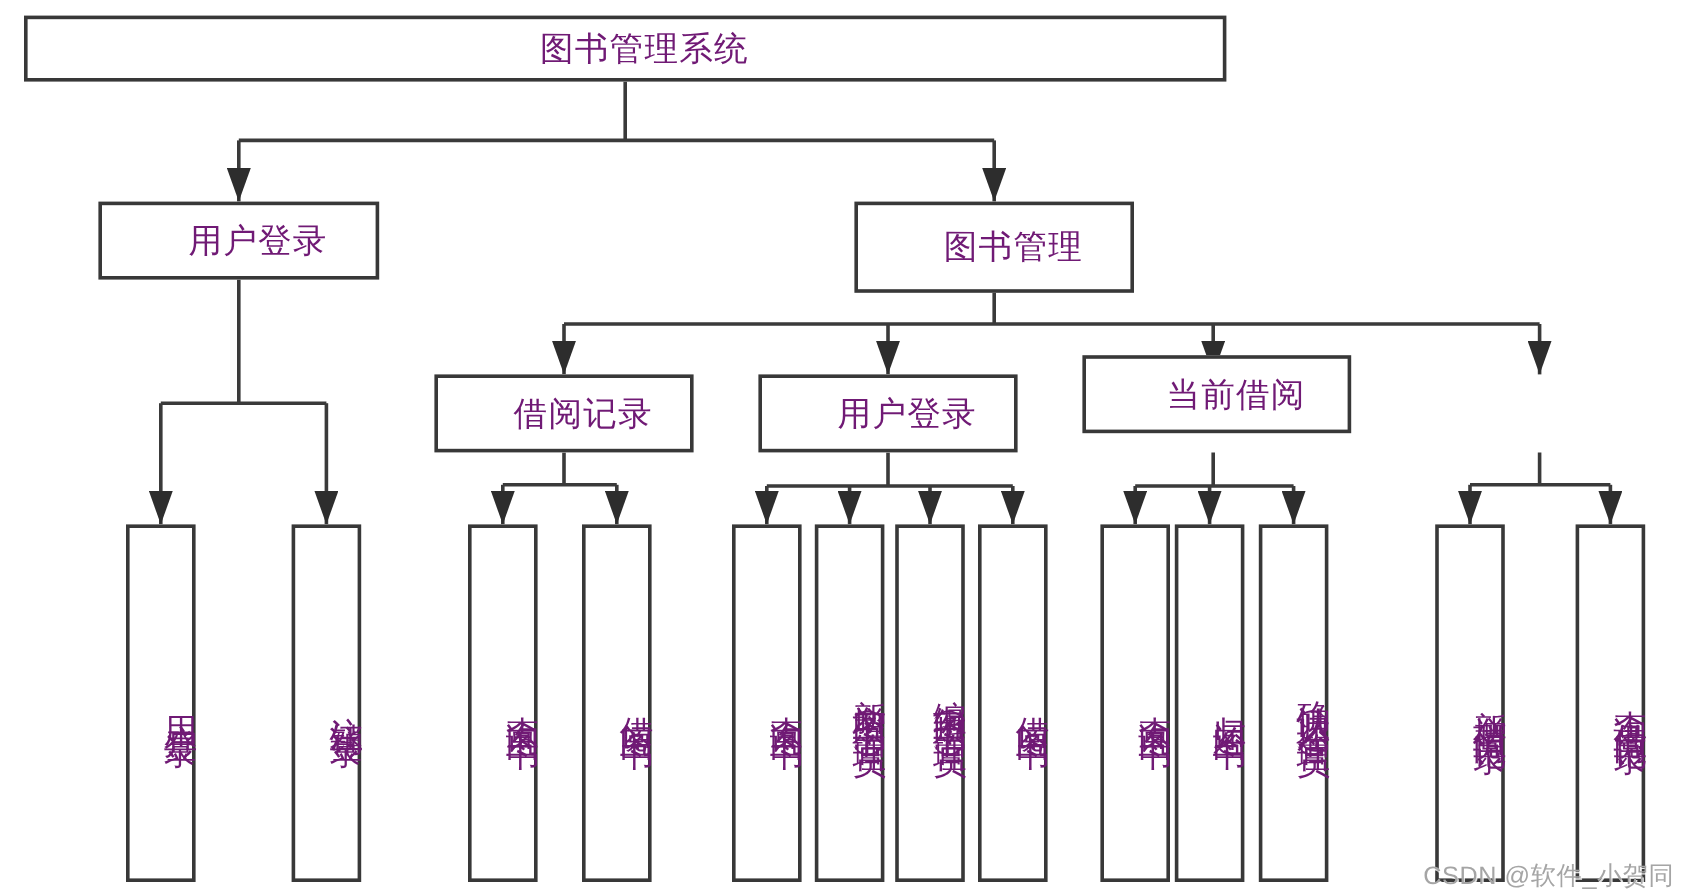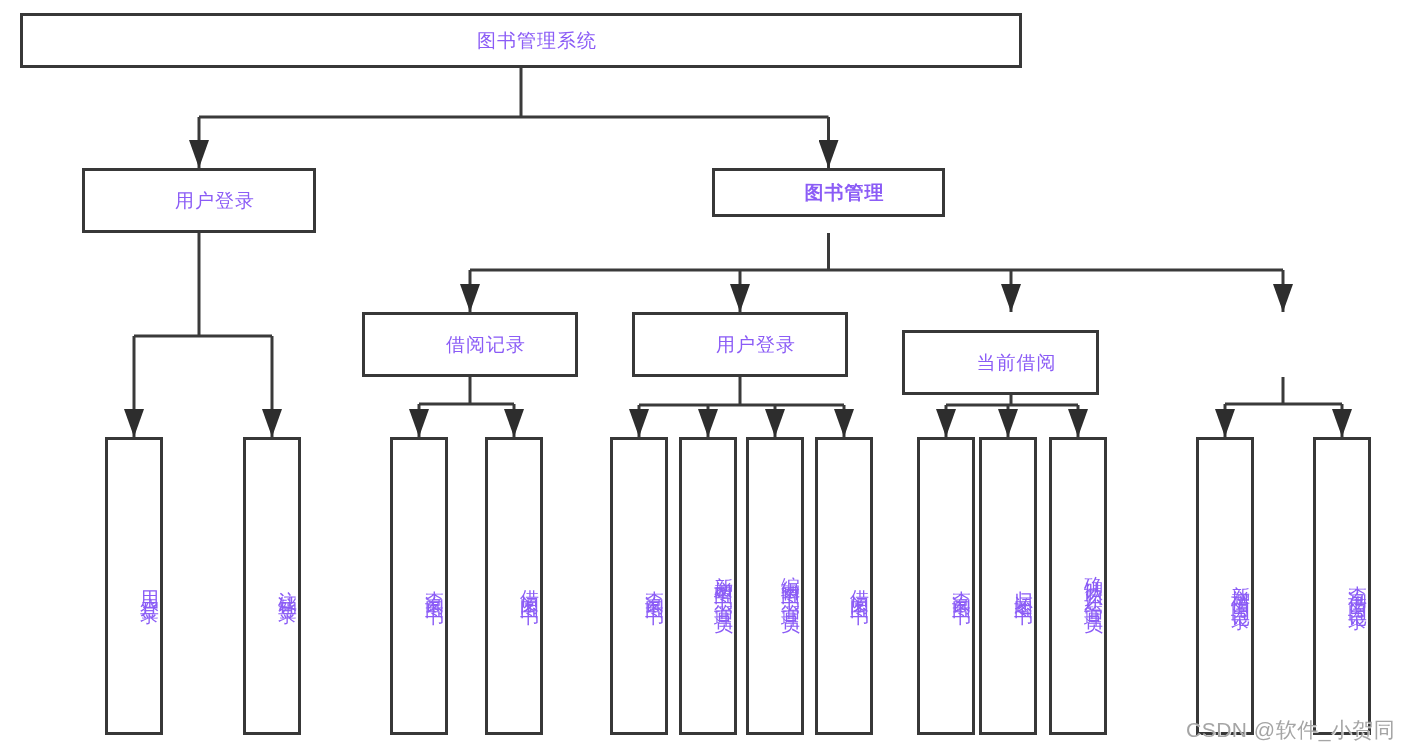--- a/index.html
+++ b/index.html
@@ -30,26 +30,26 @@
   }
   .connector-layer line.arrow-stem {
     stroke: #3a3a3a;
     stroke-width: 3;
   }
   .node {
     position: absolute;
     box-sizing: border-box;
     background: #ffffff;
     border: 3px solid #383838;
-    color: #8b5cf6;
+    color: #701a75;
     display: flex;
     align-items: center;
     justify-content: center;
     z-index: 2;
-    font-size: 19px;
+    font-size: 28px;
     line-height: 1;
     white-space: nowrap;
     padding-left: 32px;
   }
   .node.h {
     letter-spacing: 1px;
   }
   .node.v {
     writing-mode: vertical-rl;
     text-orientation: mixed;
@@ -123,25 +123,25 @@
     <g>
       <path class="rail" d="M1283 377 V404 M1225 404 H1342"></path>
       <line class="arrow-stem" x1="1225" y1="404" x2="1225" y2="437" marker-end="url(#arrowhead)"></line>
       <line class="arrow-stem" x1="1342" y1="404" x2="1342" y2="437" marker-end="url(#arrowhead)"></line>
     </g>
   </svg>
 
   <div class="node h" style="left:20px; top:13px; width:1002px; height:55px;">图书管理系统</div>
 
   <div class="node h" style="left:82px; top:168px; width:234px; height:65px;">用户登录</div>
-  <div class="node h" style="left:712px; top:168px; width:233px; height:49px;font-weight:bold;">图书管理</div>
+  <div class="node h" style="left:712px; top:168px; width:233px; height:76px;">图书管理</div>
 
   <div class="node h" style="left:362px; top:312px; width:216px; height:65px;">借阅记录</div>
   <div class="node h" style="left:632px; top:312px; width:216px; height:65px;">用户登录</div>
-  <div class="node h" style="left:902px; top:330px; width:197px; height:65px;">当前借阅</div>
+  <div class="node h" style="left:902px; top:296px; width:224px; height:65px;">当前借阅</div>
 
   <div class="node v" style="left:105px; top:437px; width:58px; height:298px;">用户登录</div>
   <div class="node v" style="left:243px; top:437px; width:58px; height:298px;">注销登录</div>
 
   <div class="node v" style="left:390px; top:437px; width:58px; height:298px;">查询图书</div>
   <div class="node v" style="left:485px; top:437px; width:58px; height:298px;">借阅图书</div>
 
   <div class="node v" style="left:610px; top:437px; width:58px; height:298px;">查询图书</div>
   <div class="node v" style="left:679px; top:437px; width:58px; height:298px;">新增图书（管理员）</div>
   <div class="node v" style="left:746px; top:437px; width:58px; height:298px;">编辑图书（管理员）</div>

